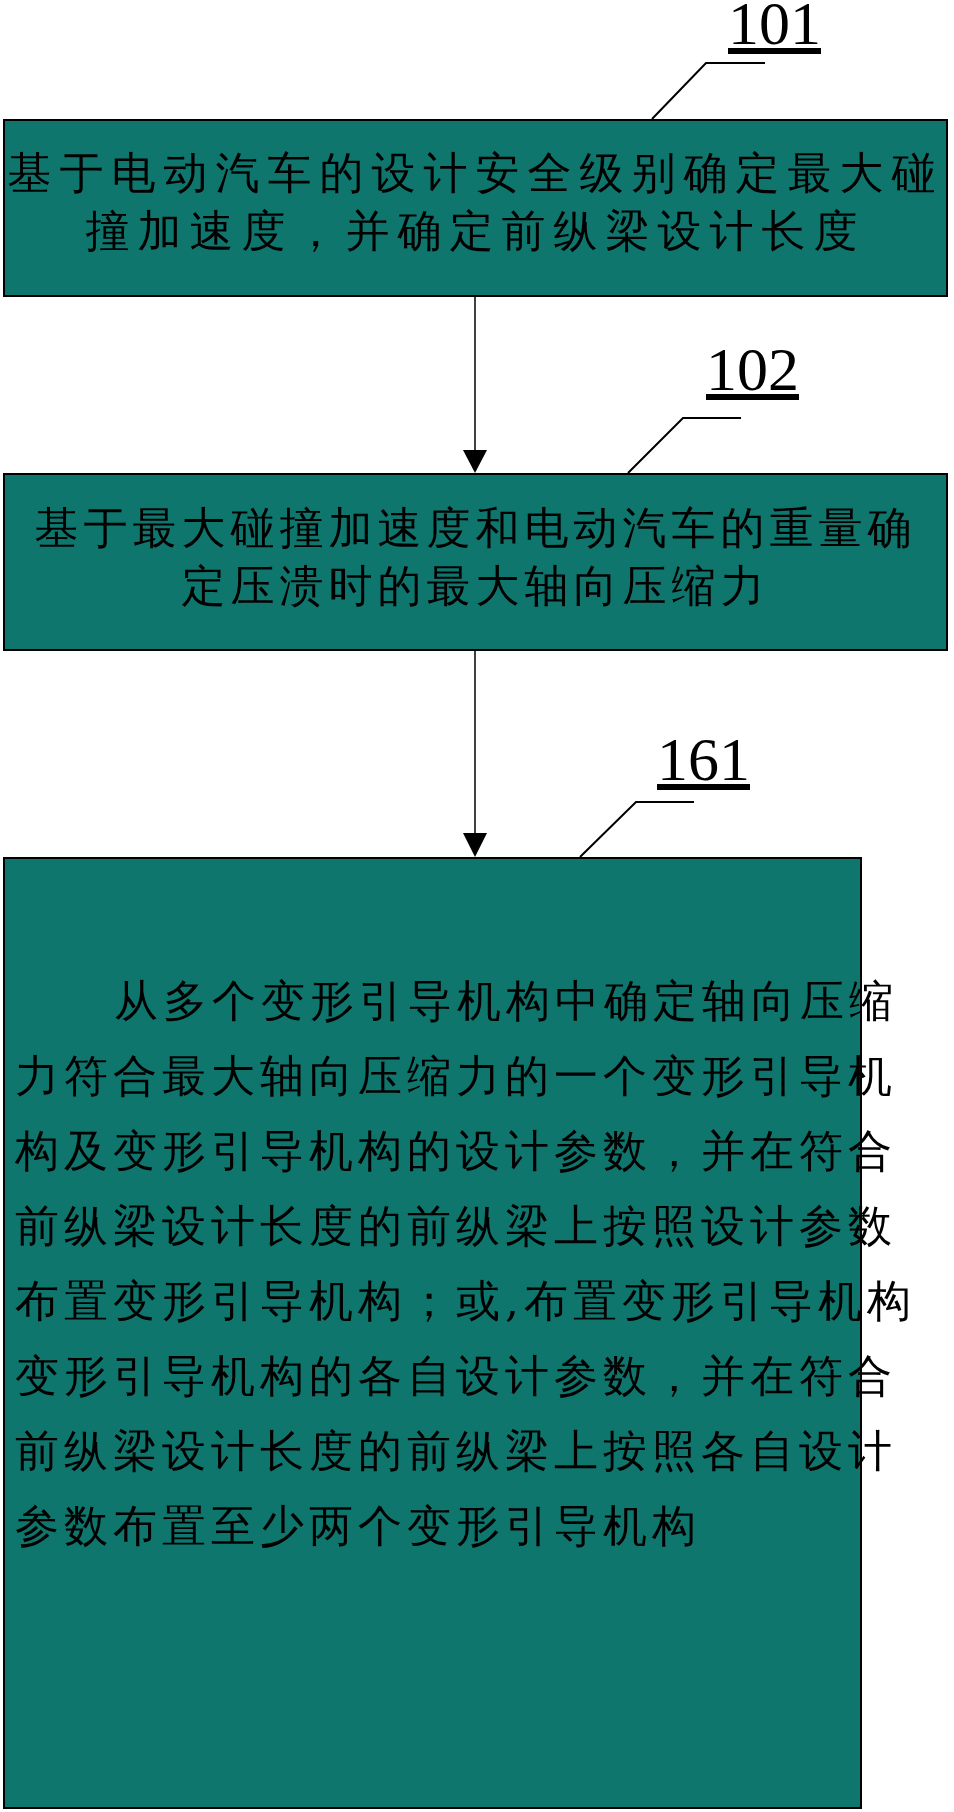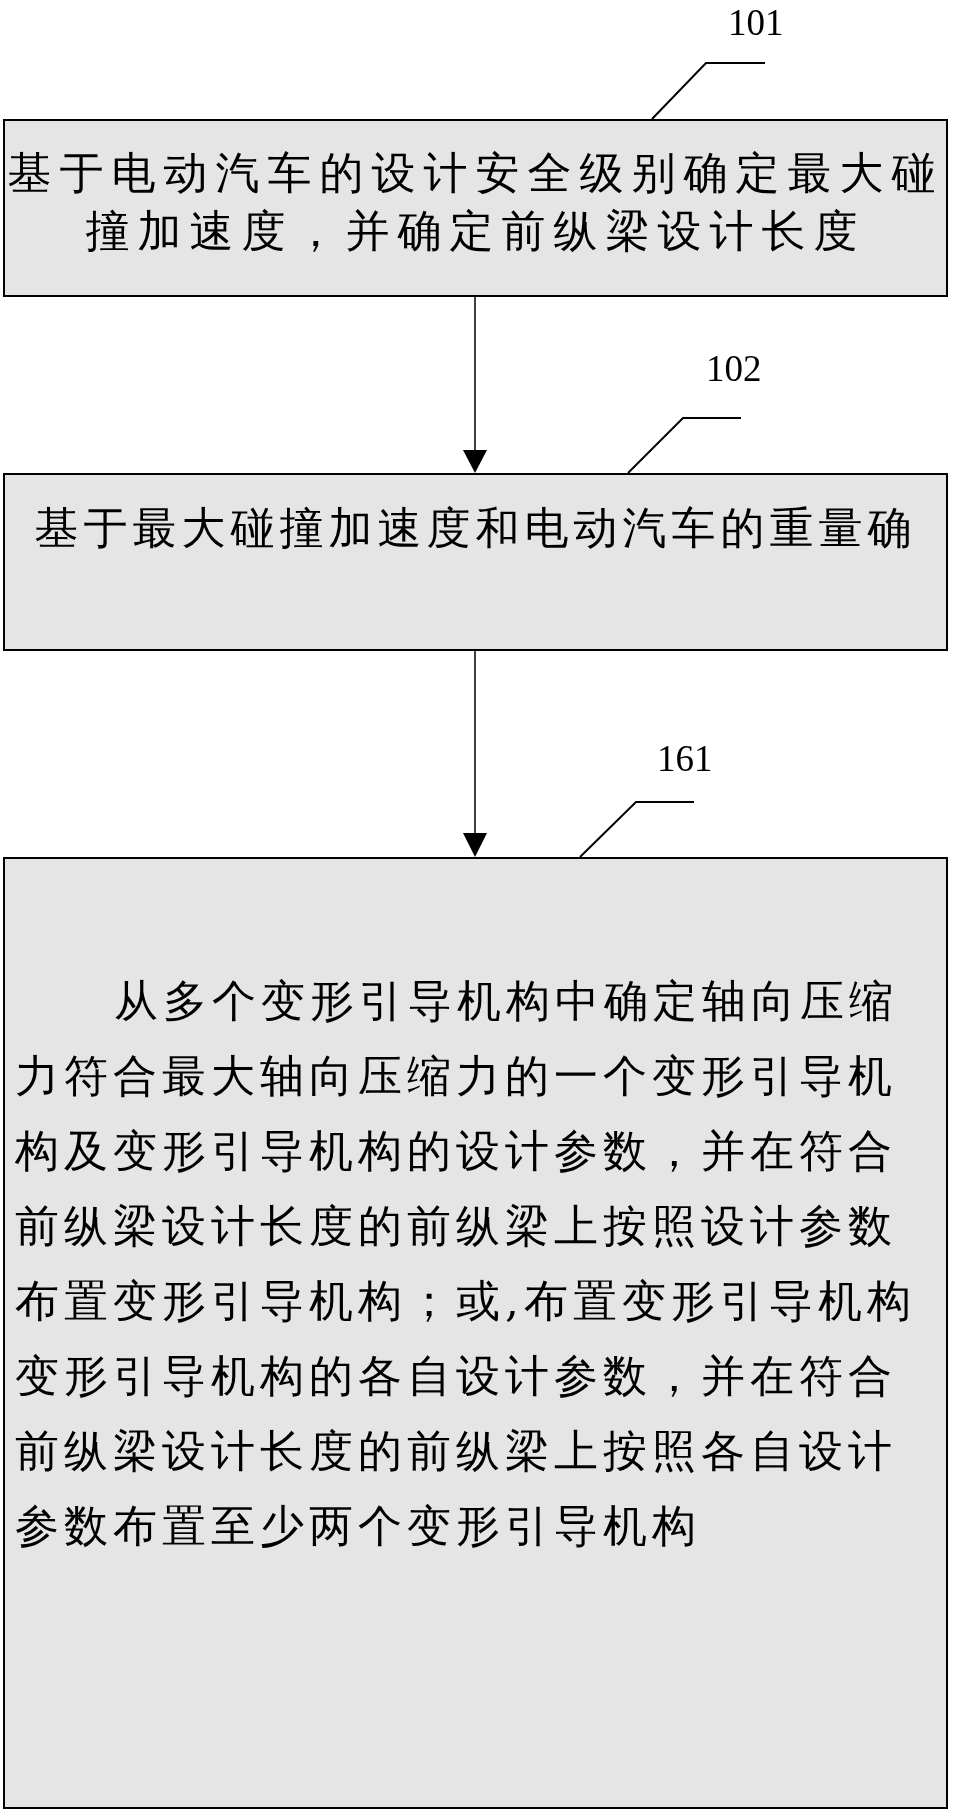--- a/index.html
+++ b/index.html
@@ -19,36 +19,36 @@
       position: absolute;
       left: 0;
       top: 0;
       width: 954px;
       height: 1812px;
     }
     .step-box {
       position: absolute;
       box-sizing: border-box;
       border: 2px solid #000000;
-      background: #e5e5e5;
+      background: #0f766e;
     }
     .step-text {
       position: absolute;
       left: 0;
       right: 0;
       margin: 0;
       white-space: nowrap;
       font-family: "DejaVu Serif", "Liberation Serif", serif;
       font-size: 44px;
       line-height: 58px;
       text-align: center;
     }
     #box-101 { left: 3px; top: 119px; width: 945px; height: 178px; }
     #box-102 { left: 3px; top: 473px; width: 945px; height: 178px; }
-    #box-103 { left: 3px; top: 857px; width: 945px; height: 952px; }
+    #box-103 { left: 3px; top: 857px; width: 859px; height: 952px; }
 
     #box-101 .step-text { top: 23px; letter-spacing: 8px; }
     #box-102 .step-text { top: 24px; letter-spacing: 5px; }
 
     .para {
       position: absolute;
       left: 10px;
       top: 104px;
       margin: 0;
       font-family: "DejaVu Serif", "Liberation Serif", serif;
@@ -56,23 +56,24 @@
       line-height: 75px;
       letter-spacing: 5px;
       white-space: nowrap;
     }
     .para-line { display: block; }
     .para-line.indent { padding-left: 99px; }
 
     .ref-label {
       position: absolute;
       font-family: "Liberation Serif", "DejaVu Serif", serif;
-      font-size: 37px;
+      font-size: 62px;
       line-height: 46px;
       white-space: nowrap;
+      text-decoration: underline;
     }
     #label-101 { left: 728px; top: 0px; }
     #label-102 { left: 706px; top: 346px; }
     #label-103 { left: 657px; top: 736px; }
   </style>
 </head>
 <body>
 
 <svg class="connectors" width="954" height="1812" viewBox="0 0 954 1812" xmlns="http://www.w3.org/2000/svg">
 
@@ -106,20 +107,21 @@
 <div class="step-box" id="box-101">
   <p class="step-text">
     <span class="para-line">基于电动汽车的设计安全级别确定最大碰</span>
     <span class="para-line">撞加速度，并确定前纵梁设计长度</span>
   </p>
 </div>
 
 <div class="step-box" id="box-102">
   <p class="step-text">
     <span class="para-line">基于最大碰撞加速度和电动汽车的重量确</span>
+    <span class="para-line">定压溃时的最大轴向压缩力</span>
   </p>
 </div>
 
 <div class="step-box" id="box-103">
   <p class="para">
     <span class="para-line indent">从多个变形引导机构中确定轴向压缩</span>
     <span class="para-line">力符合最大轴向压缩力的一个变形引导机</span>
     <span class="para-line">构及变形引导机构的设计参数，并在符合</span>
     <span class="para-line">前纵梁设计长度的前纵梁上按照设计参数</span>
     <span class="para-line">布置变形引导机构；或,布置变形引导机构</span>

